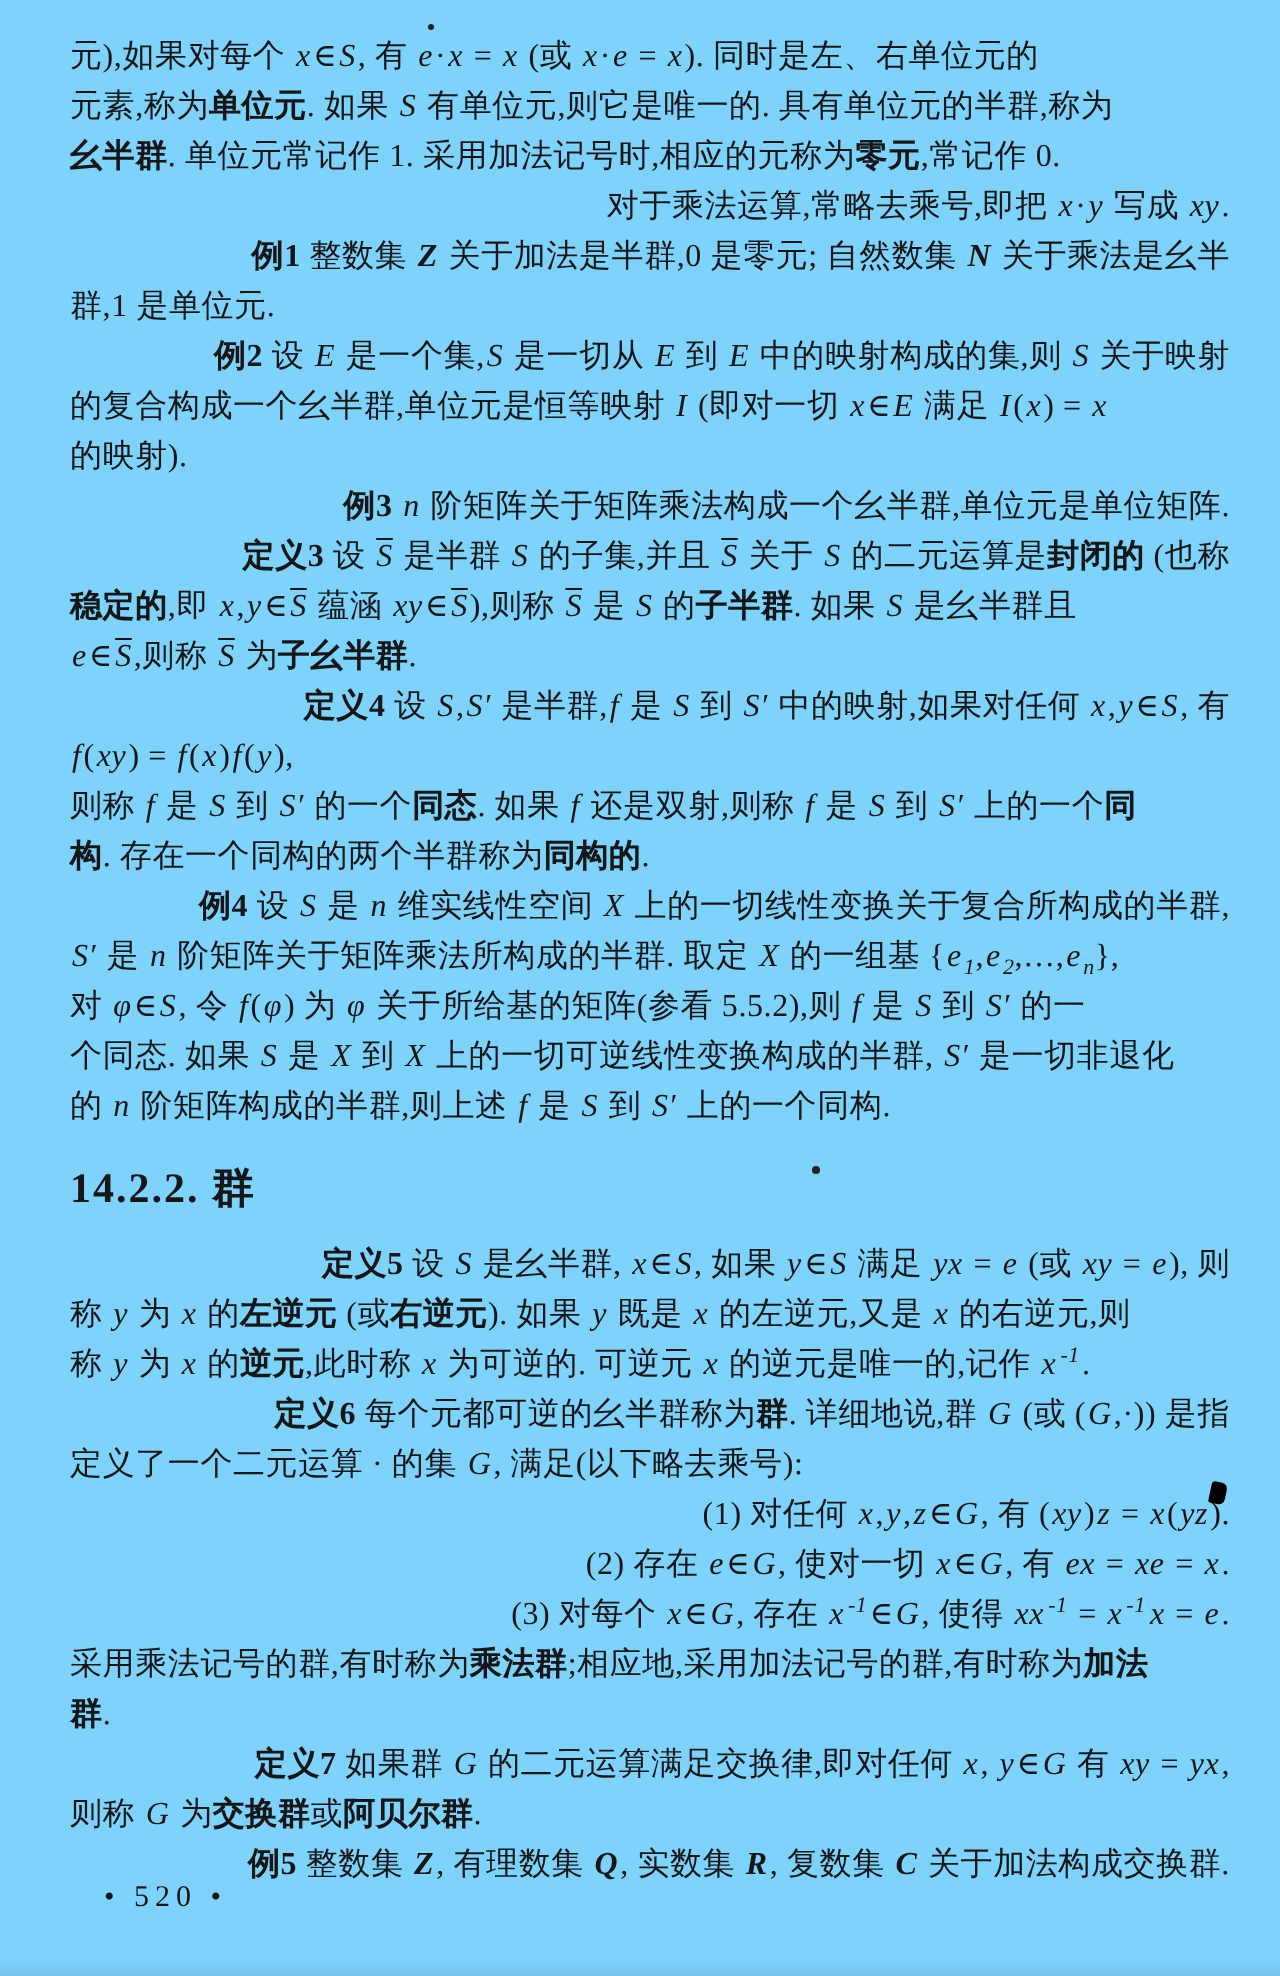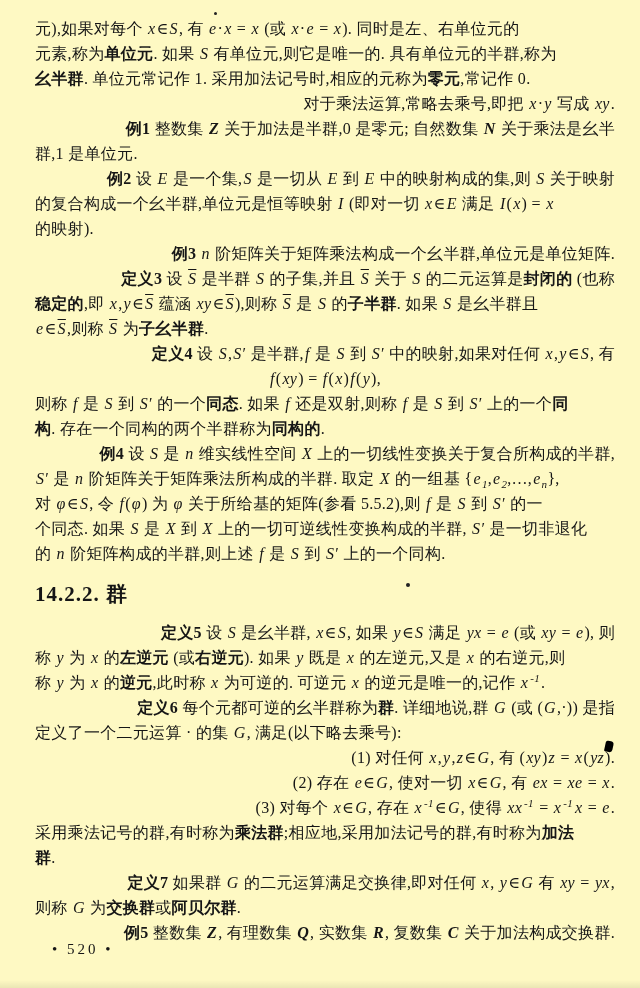--- a/index.html
+++ b/index.html
@@ -20,21 +20,21 @@
     left:35px;right:25px;top:16px;
   }
   .line{
     height:25px;
     line-height:25px;
     font-size:16px;
     letter-spacing:0.3px;
     white-space:nowrap;
   }
   .line.indent{padding-left:32px;text-align:right;}
-  .line.center{text-align:center;}
+  .line.center{text-align:left;}
   .heading{
     font-size:21px;
     font-weight:bold;
     letter-spacing:1px;
     margin:15px 0 13px 0;
     line-height:26px;
   }
   
   .b{font-weight:bold;}
   .v{font-style:italic;font-family:"Liberation Serif","DejaVu Serif",serif;padding:0 1px;}
@@ -60,21 +60,21 @@
     transform:rotate(12deg);
   }
   .scan-shade{
     position:absolute;left:0;right:0;bottom:0;height:8px;
     background:linear-gradient(to bottom, rgba(0,0,0,0), rgba(0,0,0,0.08));
   }
 </style>
 </head>
 <body>
 
-<div class="page" style="background: #fef9c3; color: rgb(22, 22, 22);">
+<div class="page" style="background: #7dd3fc; color: rgb(22, 22, 22);">
   <div class="text-block">
       <div class="line"><span>元),如果对每个 </span><span class="v">x</span><span>∈</span><span class="v">S</span><span>, 有 </span><span class="v">e</span><span>·</span><span class="v">x</span><span> = </span><span class="v">x</span><span> (或 </span><span class="v">x</span><span>·</span><span class="v">e</span><span> = </span><span class="v">x</span><span>). 同时是左、右单位元的</span></div>
       <div class="line"><span>元素,称为</span><span class="b">单位元</span><span>. 如果 </span><span class="v">S</span><span> 有单位元,则它是唯一的. 具有单位元的半群,称为</span></div>
       <div class="line"><span class="b">幺半群</span><span>. 单位元常记作 1. 采用加法记号时,相应的元称为</span><span class="b">零元</span><span>,常记作 0.</span></div>
       <div class="line indent"><span>对于乘法运算,常略去乘号,即把 </span><span class="v">x</span><span>·</span><span class="v">y</span><span> 写成 </span><span class="v">xy</span><span>.</span></div>
       <div class="line indent"><span class="b">例1</span><span>  整数集 </span><span class="bv">Z</span><span> 关于加法是半群,0 是零元; 自然数集 </span><span class="bv">N</span><span> 关于乘法是幺半</span></div>
       <div class="line"><span>群,1 是单位元.</span></div>
       <div class="line indent"><span class="b">例2</span><span>  设 </span><span class="v">E</span><span> 是一个集,</span><span class="v">S</span><span> 是一切从 </span><span class="v">E</span><span> 到 </span><span class="v">E</span><span> 中的映射构成的集,则 </span><span class="v">S</span><span> 关于映射</span></div>
       <div class="line"><span>的复合构成一个幺半群,单位元是恒等映射 </span><span class="v">I</span><span> (即对一切 </span><span class="v">x</span><span>∈</span><span class="v">E</span><span> 满足 </span><span class="v">I</span><span>(</span><span class="v">x</span><span>) = </span><span class="v">x</span></div>
       <div class="line"><span>的映射).</span></div>

